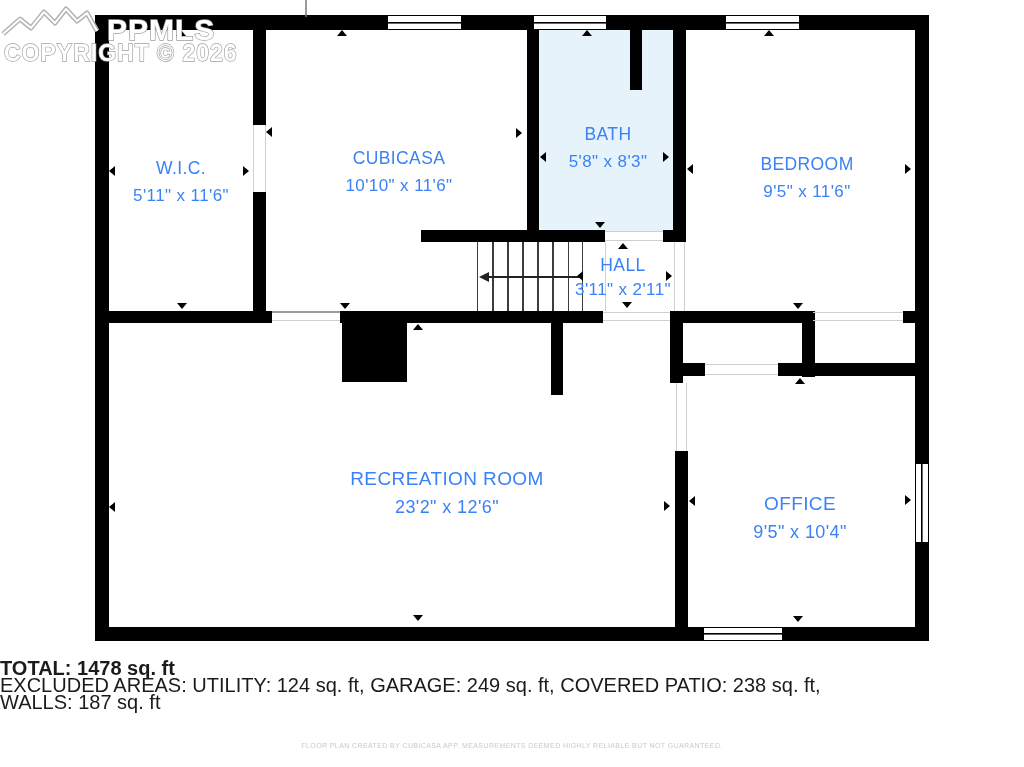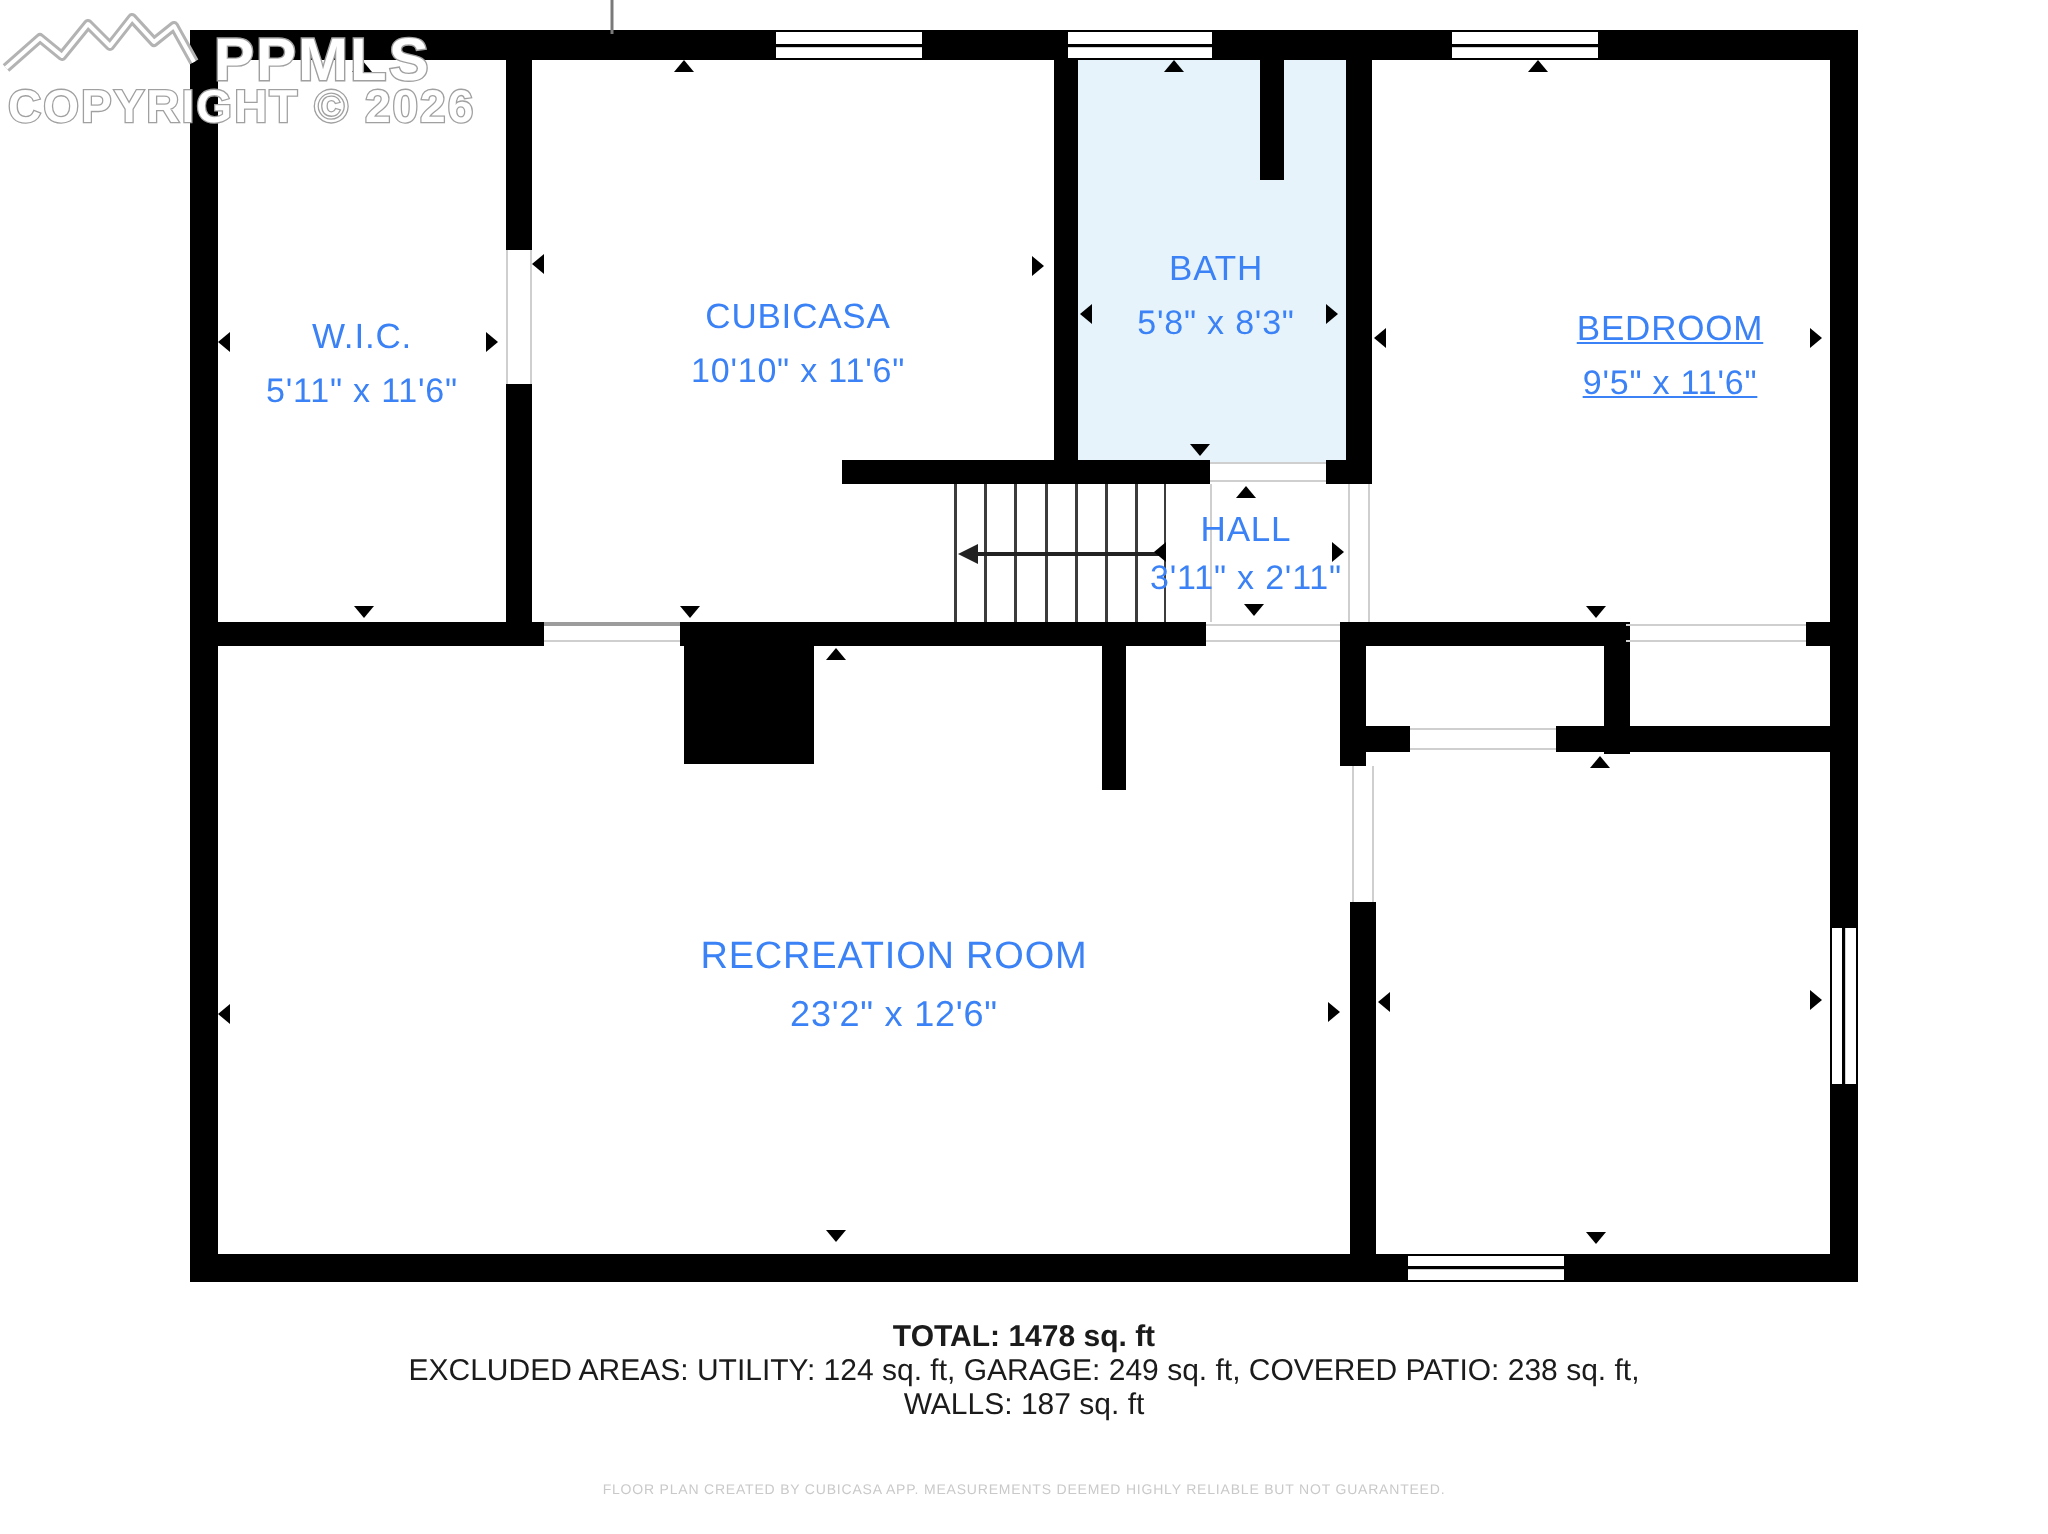--- a/index.html
+++ b/index.html
@@ -22,22 +22,22 @@
   .tri.u{border-left:5px solid transparent;border-right:5px solid transparent;border-bottom:6px solid #000;}
   .tri.d{border-left:5px solid transparent;border-right:5px solid transparent;border-top:6px solid #000;}
   .tri.l{border-top:5px solid transparent;border-bottom:5px solid transparent;border-right:6px solid #000;}
   .tri.r{border-top:5px solid transparent;border-bottom:5px solid transparent;border-left:6px solid #000;}
   .room-label{position:absolute;transform:translate(-50%,-50%);text-align:center;
               color:#3b82f6;letter-spacing:.4px;white-space:nowrap;z-index:3;}
   .room-label .nm{font-size:17.5px;}
   .room-label .dm{font-size:17px;margin-top:7px;}
   .room-label.lg .nm{font-size:19px;}
   .room-label.lg .dm{font-size:18px;}
-  .footer{position:absolute;left:0;right:0;top:660px;text-align:center;color:#1b1b1b;
-          font-size:15px;line-height:17px;z-index:3;}
+  .footer{position:absolute;left:0;right:0;top:660px;color:#1b1b1b;
+          font-size:20px;line-height:17px;z-index:3;}
   .footer .b{font-weight:bold;}
   .disclaimer{position:absolute;left:0;right:0;top:742px;text-align:center;color:#c9c9c9;
               font-size:7px;letter-spacing:.4px;z-index:3;}
   .watermark{position:absolute;left:0;top:0;z-index:5;pointer-events:none;}
 </style>
 </head>
 <body>
 
 <div id="stage">
 
@@ -129,31 +129,35 @@
     <div class="dm">5'11" x 11'6"</div>
   </div>
   <div class="room-label" style="left:399px;top:172px;">
     <div class="nm">CUBICASA</div>
     <div class="dm">10'10" x 11'6"</div>
   </div>
   <div class="room-label" style="left:608px;top:148px;">
     <div class="nm">BATH</div>
     <div class="dm">5'8" x 8'3"</div>
   </div>
-  <div class="room-label" style="left:835px;top:178px;text-decoration:underline;">
+  <div class="room-label" style="left:807px;top:178px;">
     <div class="nm">BEDROOM</div>
     <div class="dm">9'5" x 11'6"</div>
   </div>
   <div class="room-label" style="left:623px;top:277px;">
     <div class="nm">HALL</div>
     <div class="dm" style="margin-top:4px;">3'11" x 2'11"</div>
   </div>
   <div class="room-label lg" style="left:399px;top:493px;margin-left:48px;">
     <div class="nm">RECREATION ROOM</div>
     <div class="dm">23'2" x 12'6"</div>
+  </div>
+  <div class="room-label lg" style="left:800px;top:518px;">
+    <div class="nm">OFFICE</div>
+    <div class="dm">9'5" x 10'4"</div>
   </div>
 
   <svg class="watermark" width="330" height="75" viewBox="0 0 330 75">
     <line x1="306" y1="0" x2="306" y2="17" stroke="#7a7a7a" stroke-width="1.5"></line>
     <g>
       <path d="M3,34 L20,19 L31,28 L44,12 L55,23 L66,9 L77,21 L87,13 L97,31" fill="none" stroke="#b3b3b3" stroke-width="5" stroke-linejoin="round"></path>
       <path d="M3,34 L20,19 L31,28 L44,12 L55,23 L66,9 L77,21 L87,13 L97,31" fill="none" stroke="#ffffff" stroke-width="2" stroke-linejoin="round"></path>
     </g>
     <text x="107" y="40" font-family="Liberation Sans, sans-serif" font-size="30" font-weight="bold" letter-spacing="1" fill="#ffffff" stroke="#a0a0a0" stroke-width="1.4" paint-order="stroke">PPMLS</text>
     <text x="4" y="61" font-family="Liberation Sans, sans-serif" font-size="23" font-weight="bold" letter-spacing="1" fill="#ffffff" stroke="#a0a0a0" stroke-width="1.3" paint-order="stroke">COPYRIGHT © 2026</text>

